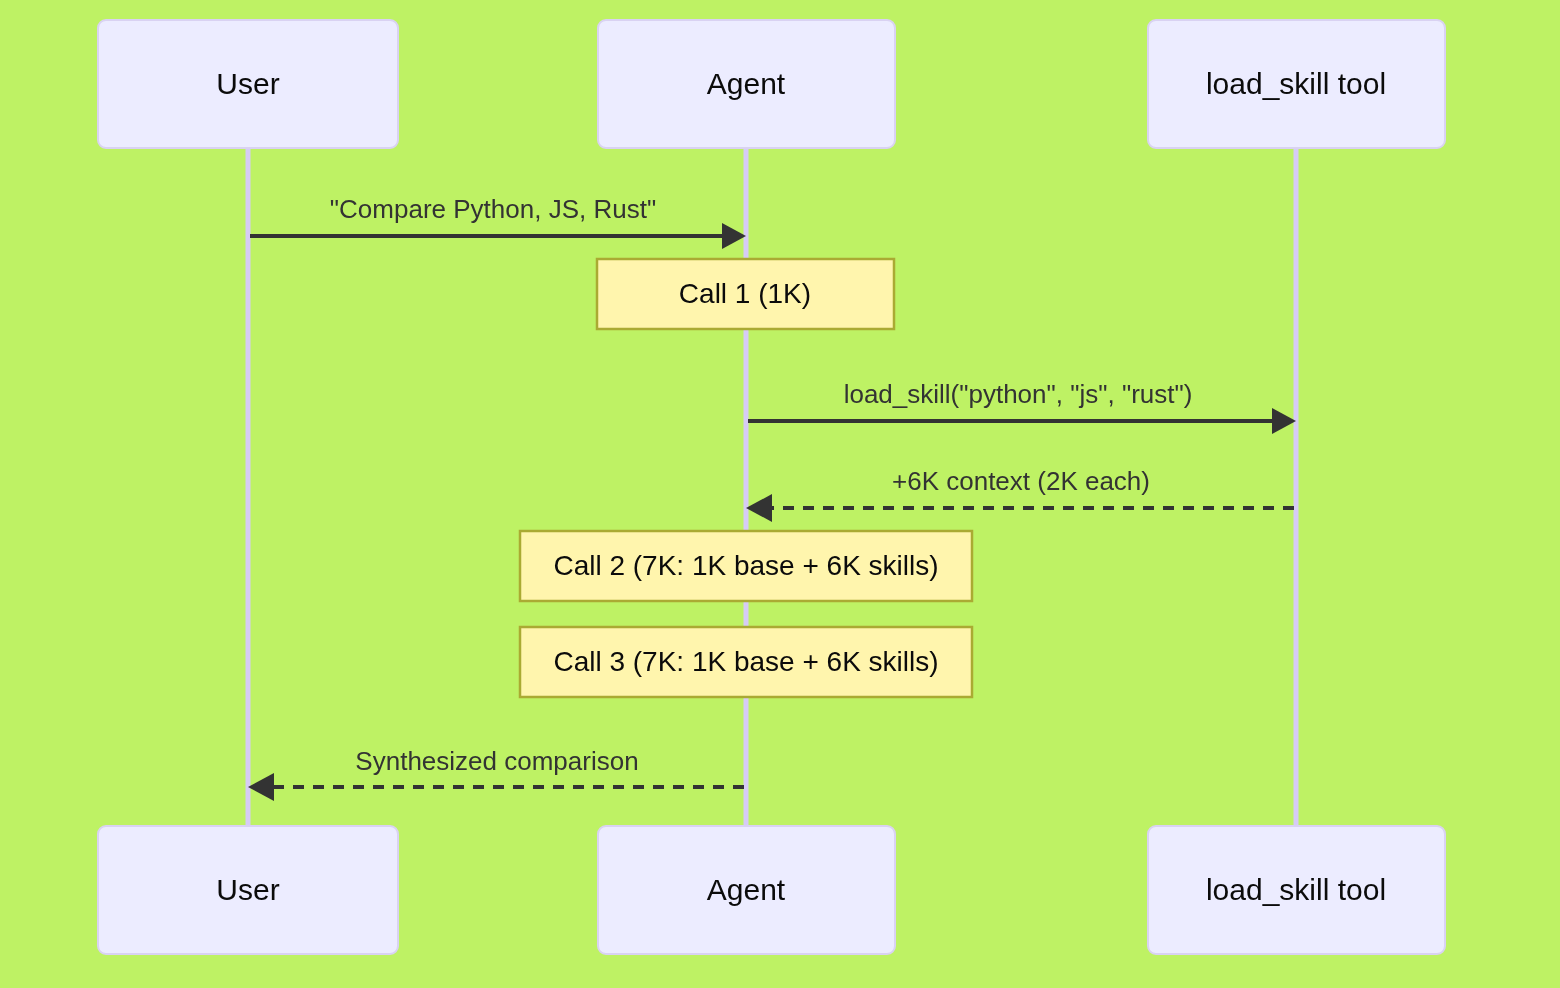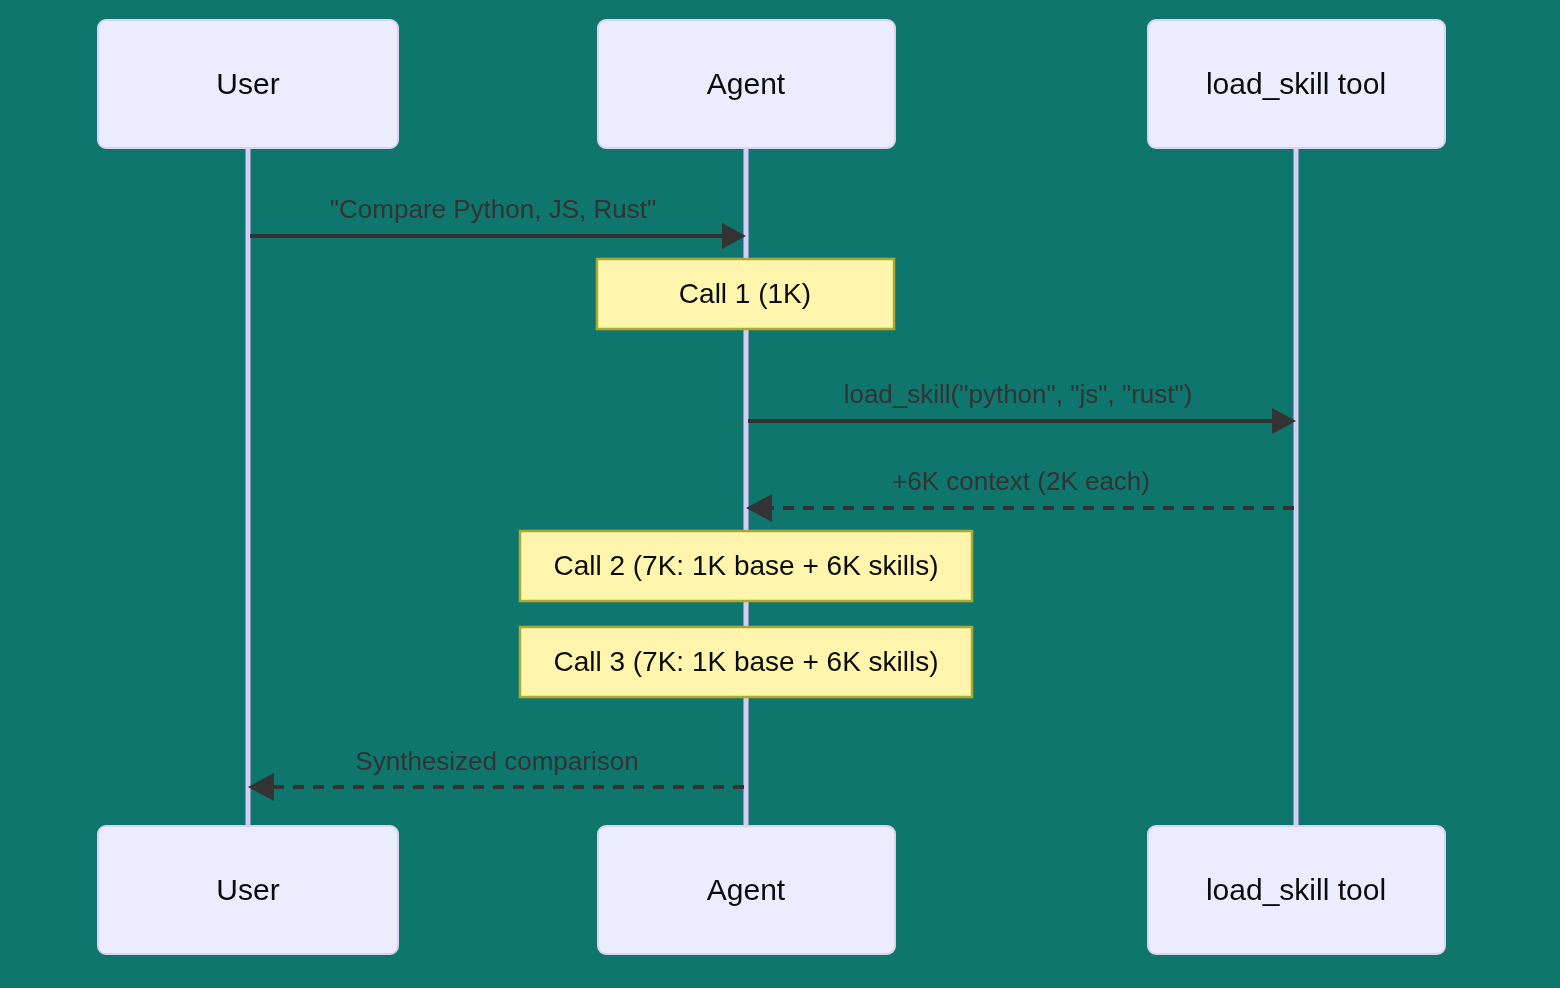--- a/index.html
+++ b/index.html
@@ -8,21 +8,21 @@
     padding: 0;
     background: #ffffff;
   }
   body {
     font-family: "Liberation Sans", sans-serif;
   }
   #diagram-root {
     position: relative;
     width: 1560px;
     height: 988px;
-    background: #0f766e;
+    background: #bef264;
     overflow: hidden;
   }
   svg.diagram-svg {
     position: absolute;
     top: 0;
     left: 0;
     width: 1560px;
     height: 988px;
     display: block;
   }

